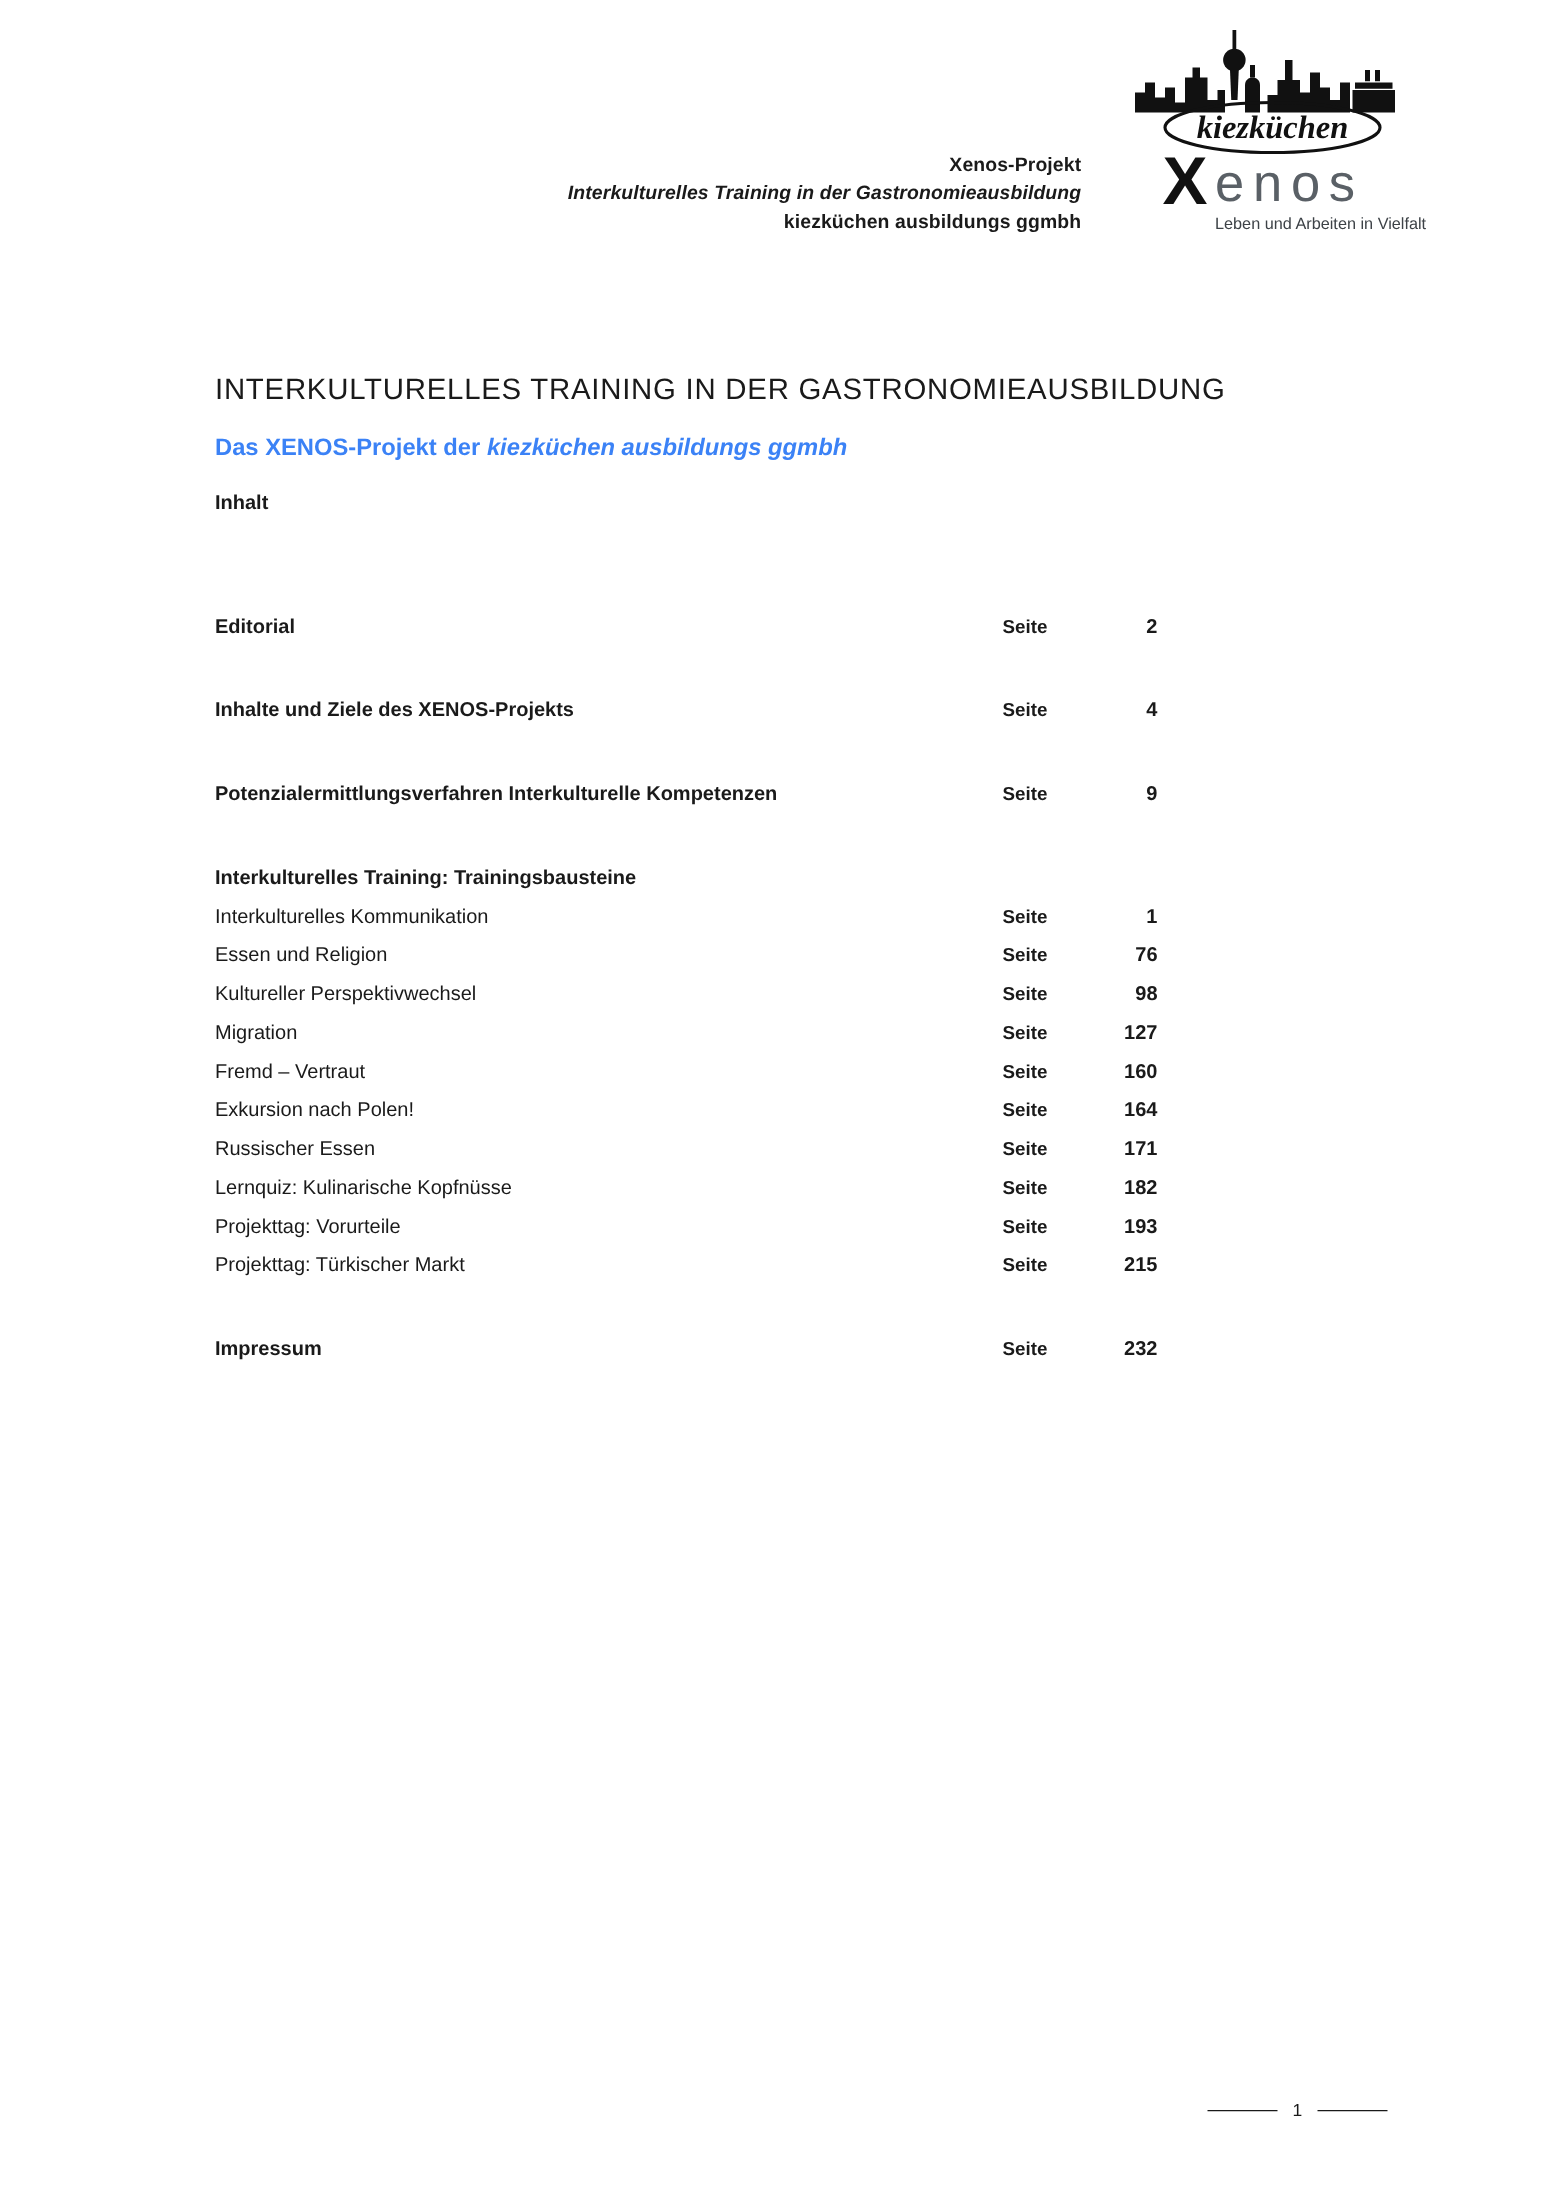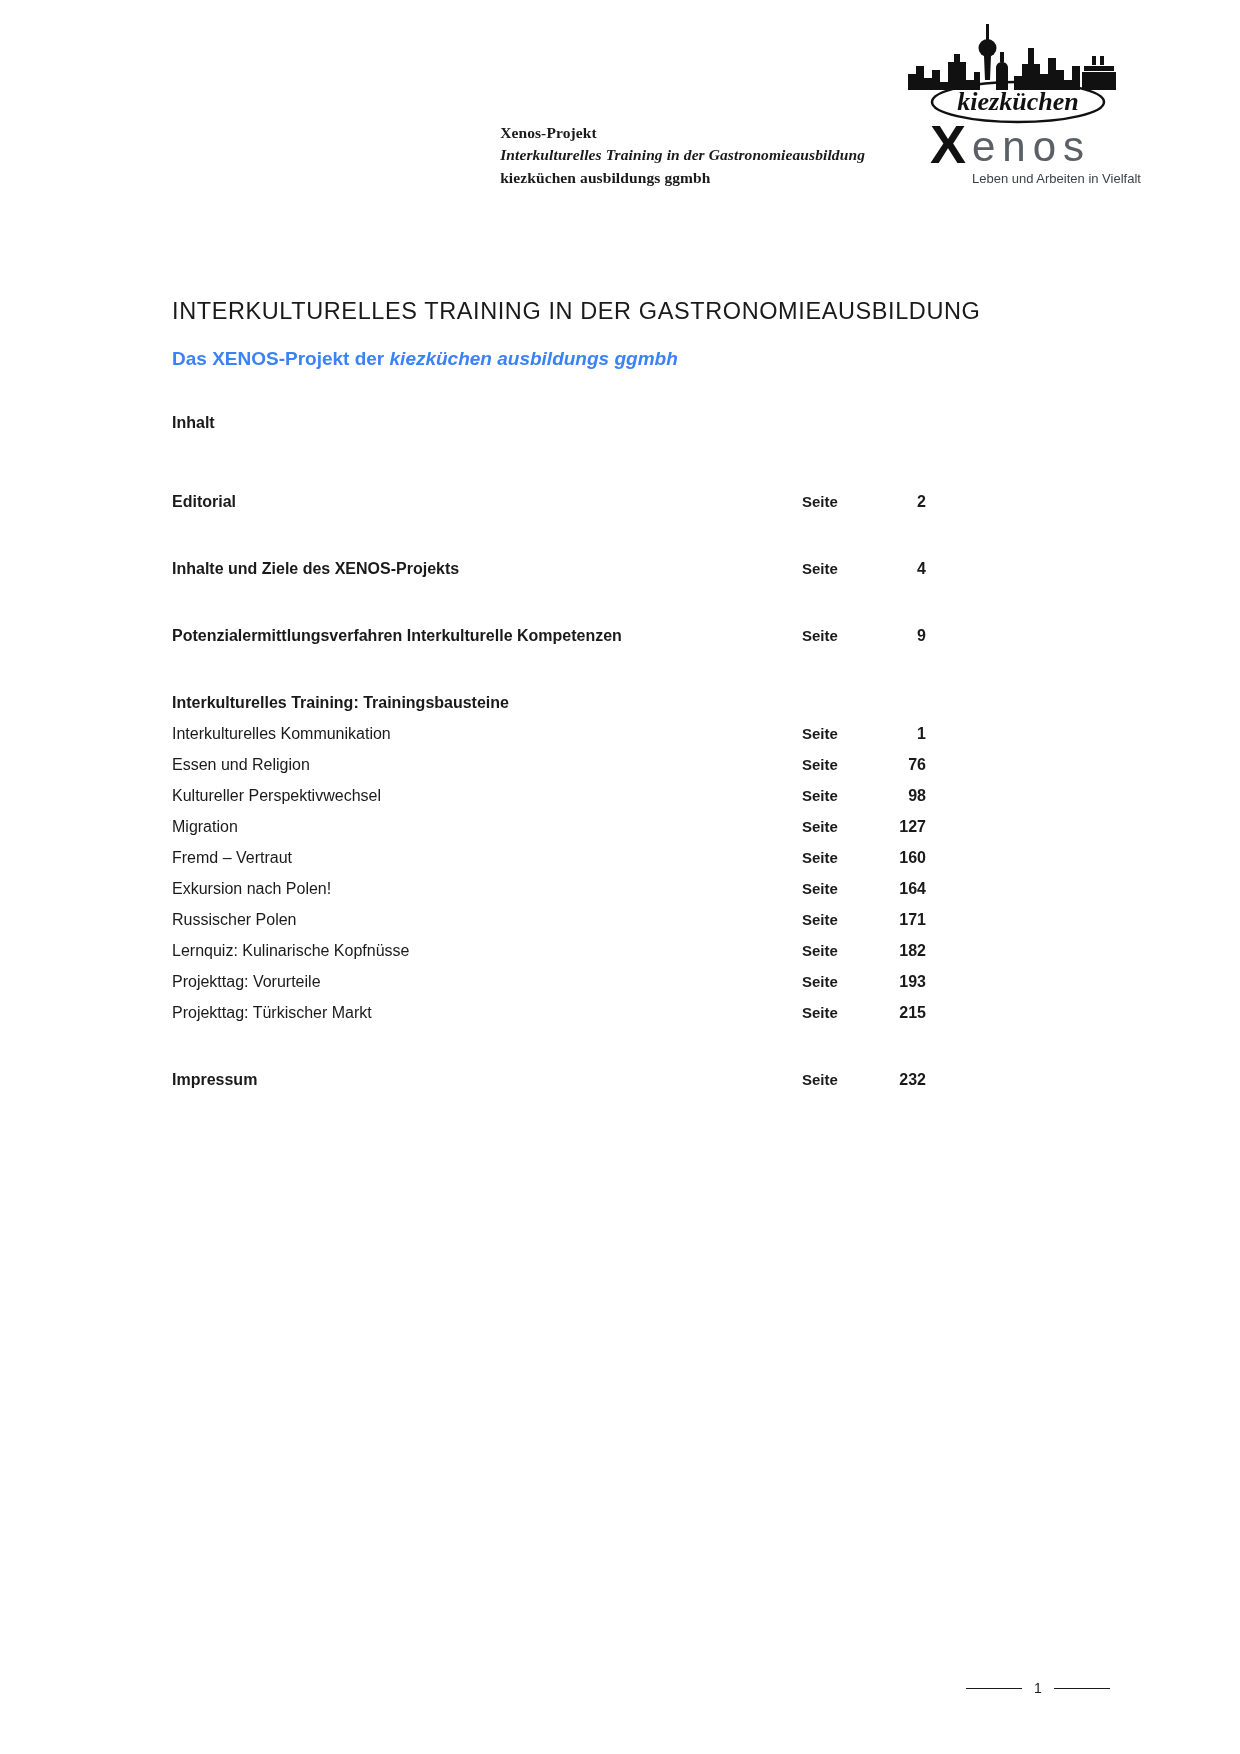--- a/index.html
+++ b/index.html
@@ -21,23 +21,22 @@
     position: absolute;
     top: 0;
     left: 0;
     width: 1240px;
     height: 215px;
   }
   .header-text {
     position: absolute;
     right: 375px;
     top: 122px;
-    text-align: left;
+    text-align: right;
     line-height: 1.45;
-    font-family: Liberation Serif, serif;
   }
   .header-line1 {
     font-size: 15.5px;
     font-weight: bold;
     letter-spacing: 0.1px;
   }
   .header-line2 {
     font-size: 15.5px;
     font-weight: bold;
     font-style: italic;
@@ -78,21 +77,21 @@
     font-size: 19px;
     font-weight: bold;
     color: #3b82f6;
   }
   .doc-subtitle .italic {
     font-style: italic;
   }
   .doc-section-label {
     position: absolute;
     left: 172px;
-    top: 414px;
+    top: 394px;
     font-size: 16px;
     font-weight: bold;
   }
 
   
   .toc {
     position: absolute;
     left: 172px;
     top: 493px;
     width: 840px;
@@ -256,21 +255,21 @@
       <span class="toc-title">Fremd – Vertraut</span>
       <span class="toc-seite">Seite</span>
       <span class="toc-page">160</span>
     </div>
     <div class="toc-row">
       <span class="toc-title">Exkursion nach Polen!</span>
       <span class="toc-seite">Seite</span>
       <span class="toc-page">164</span>
     </div>
     <div class="toc-row">
-      <span class="toc-title">Russischer Polen</span>
+      <span class="toc-title">Russischer Essen</span>
       <span class="toc-seite">Seite</span>
       <span class="toc-page">171</span>
     </div>
     <div class="toc-row">
       <span class="toc-title">Lernquiz:  Kulinarische Kopfnüsse</span>
       <span class="toc-seite">Seite</span>
       <span class="toc-page">182</span>
     </div>
     <div class="toc-row">
       <span class="toc-title">Projekttag:  Vorurteile</span>

